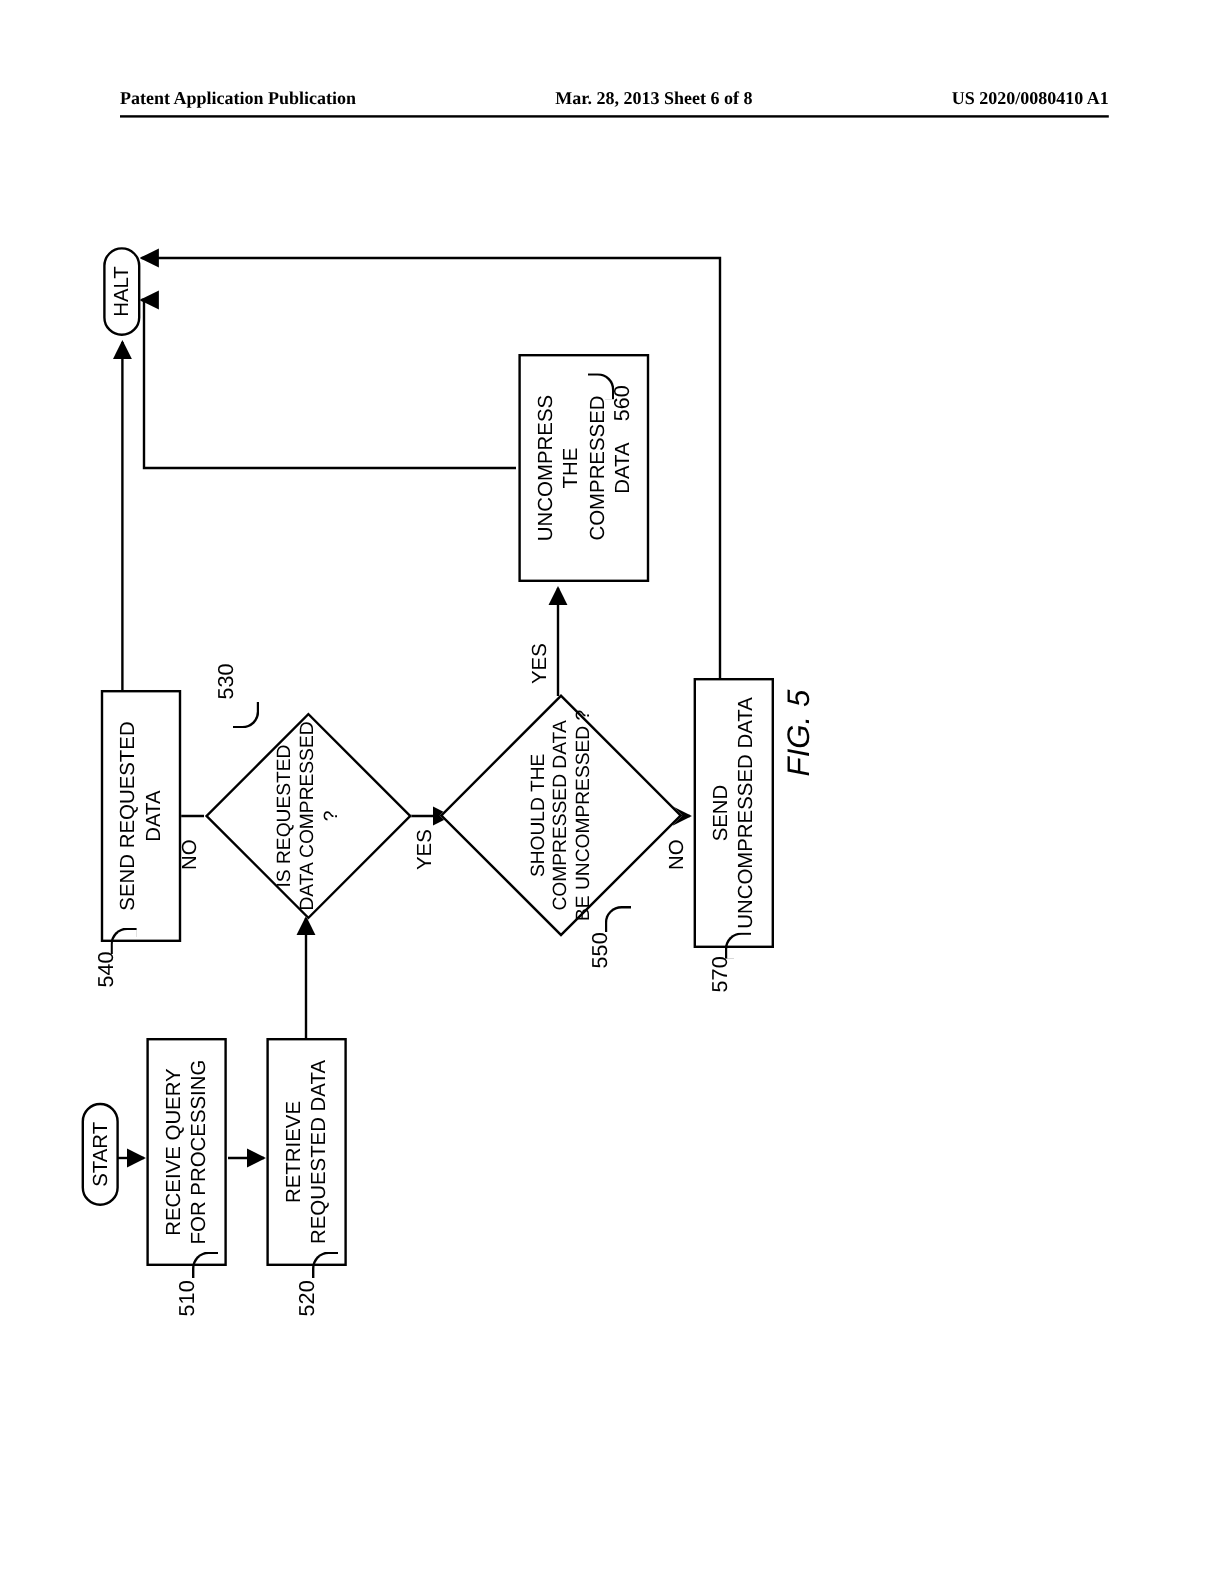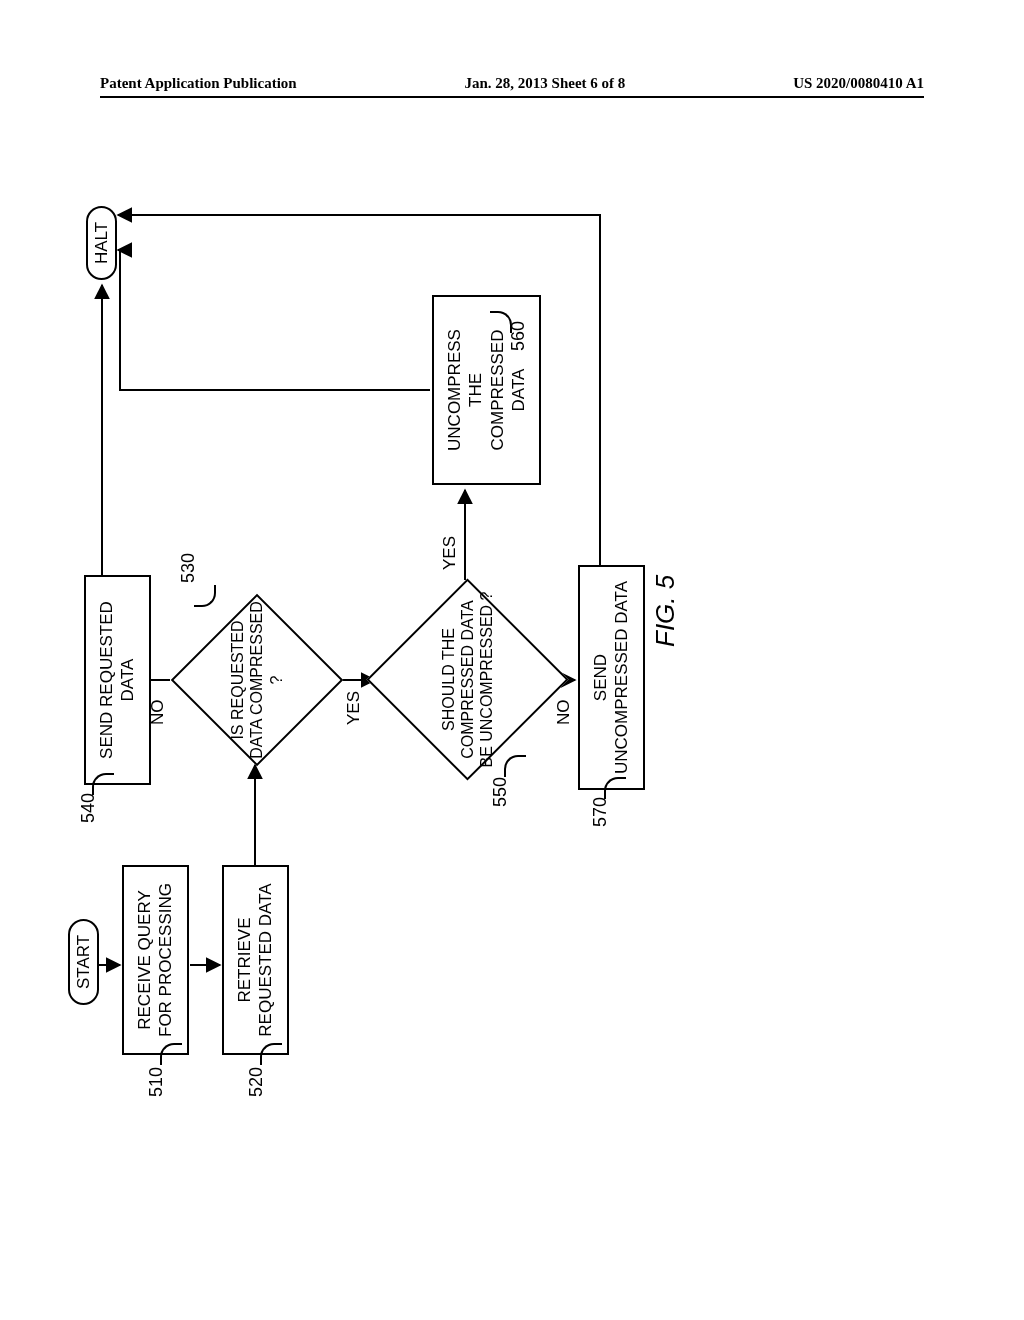--- a/index.html
+++ b/index.html
@@ -98,21 +98,21 @@
     background: transparent;
   }
 </style>
 </head>
 <body>
 
 <div class="page">
 
   <div class="header-row">
     <span>Patent Application Publication</span>
-    <span>Jan. 28, 2013  Sheet 6 of 8</span>
+    <span>Mar. 28, 2013  Sheet 6 of 8</span>
     <span>US 2020/0080410 A1</span>
   </div>
   <div class="header-line"></div>
 
   <div class="diagram" style="left:60px; top:175px; width:870px; height:520px; transform-origin: 435px 435px;">
 
     <svg class="arrows" width="870" height="560">
       <defs>
         <marker id="ah" viewBox="0 0 10 10" refX="9" refY="5" markerWidth="8" markerHeight="8" orient="auto">
           <path d="M0,0 L10,5 L0,10 Z" fill="#000"></path>

